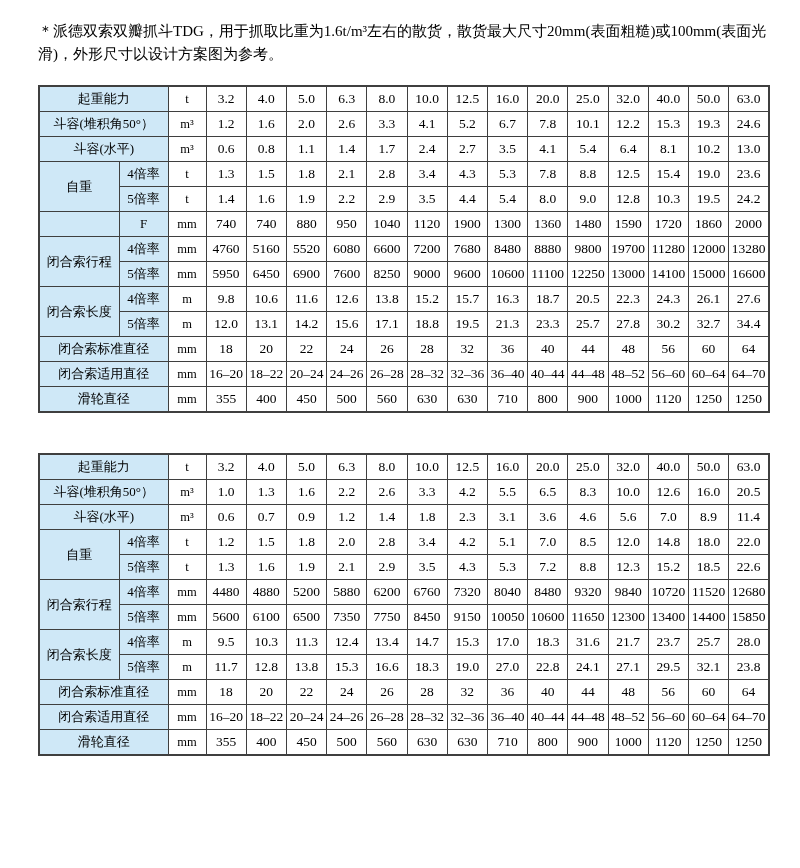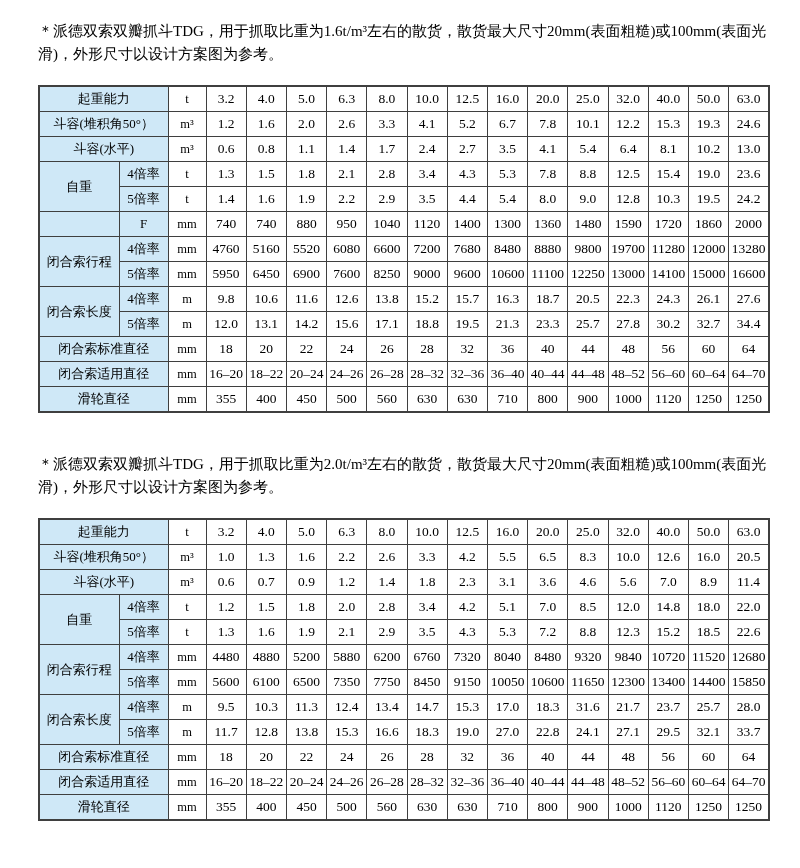--- a/index.html
+++ b/index.html
@@ -134,21 +134,21 @@
         <tr>
           <td class="lbl"></td>
           <td class="lbl">F</td>
           <td class="unit">mm</td>
           <td class="val">740</td>
           <td class="val">740</td>
           <td class="val">880</td>
           <td class="val">950</td>
           <td class="val">1040</td>
           <td class="val">1120</td>
-          <td class="val">1400</td>
+          <td class="val">1900</td>
           <td class="val">1300</td>
           <td class="val">1360</td>
           <td class="val">1480</td>
           <td class="val">1590</td>
           <td class="val">1720</td>
           <td class="val">1860</td>
           <td class="val">2000</td>
         </tr>
         <tr>
           <td class="lbl" rowspan="2">闭合索行程</td>
@@ -274,21 +274,20 @@
           <td class="val">800</td>
           <td class="val">900</td>
           <td class="val">1000</td>
           <td class="val">1120</td>
           <td class="val">1250</td>
           <td class="val">1250</td>
         </tr>
       </tbody>
   </table>
 
-  <p class="intro">＊派德双索双瓣抓斗TDG，用于抓取比重为2.0t/m³左右的散货，散货最大尺寸20mm(表面粗糙)或100mm(表面光滑)，外形尺寸以设计方案图为参考。</p>
 
   <table class="spec">
       <colgroup>
         <col style="width: 80px;">
         <col style="width: 49px;">
         <col style="width: 38px;">
         <col>
         <col>
         <col>
         <col>
@@ -460,21 +459,21 @@
           <td class="val">15.3</td>
           <td class="val">16.6</td>
           <td class="val">18.3</td>
           <td class="val">19.0</td>
           <td class="val">27.0</td>
           <td class="val">22.8</td>
           <td class="val">24.1</td>
           <td class="val">27.1</td>
           <td class="val">29.5</td>
           <td class="val">32.1</td>
-          <td class="val">33.7</td>
+          <td class="val">23.8</td>
         </tr>
         <tr>
           <td class="lbl" colspan="2">闭合索标准直径</td>
           <td class="unit">mm</td>
           <td class="val">18</td>
           <td class="val">20</td>
           <td class="val">22</td>
           <td class="val">24</td>
           <td class="val">26</td>
           <td class="val">28</td>

